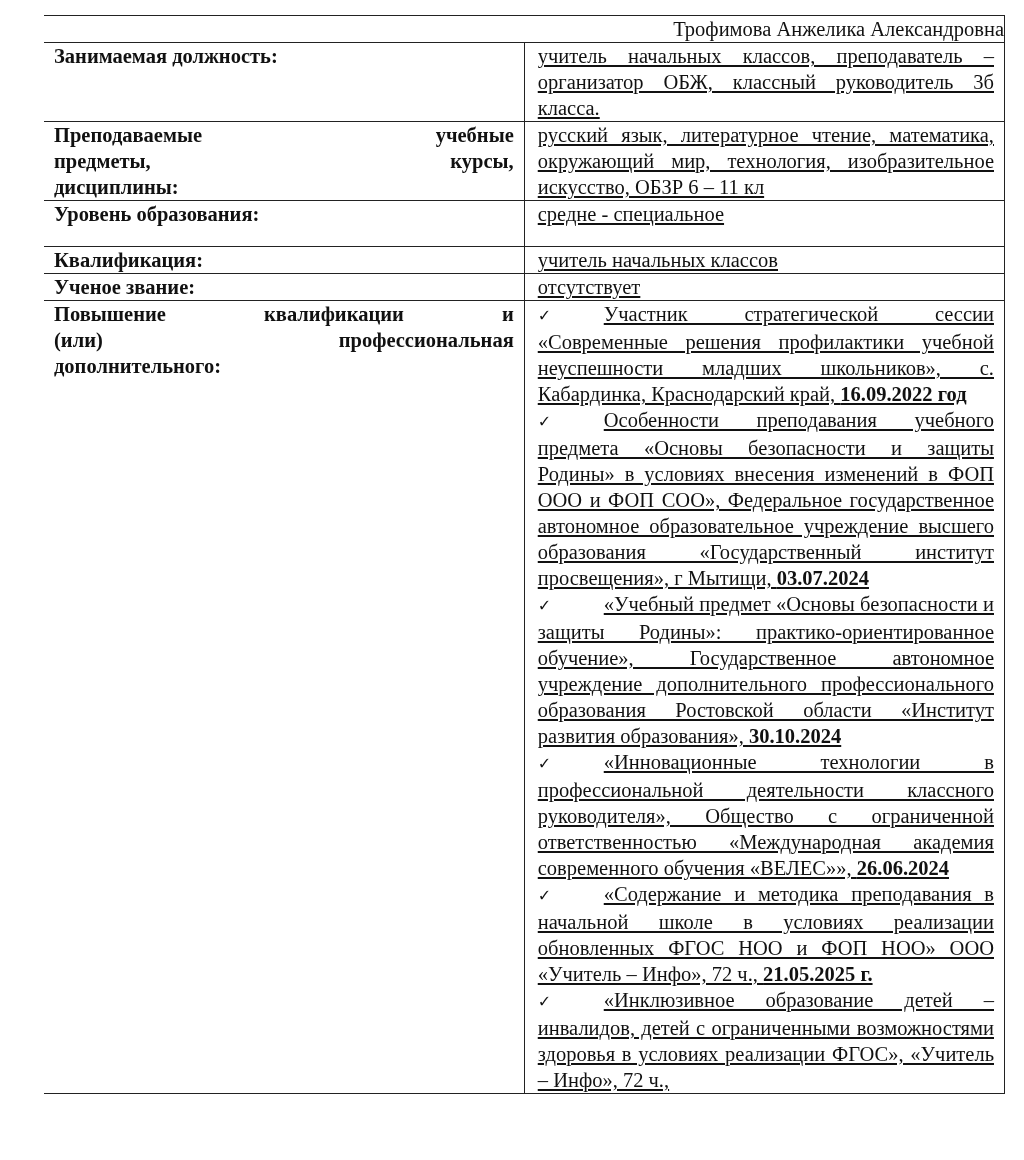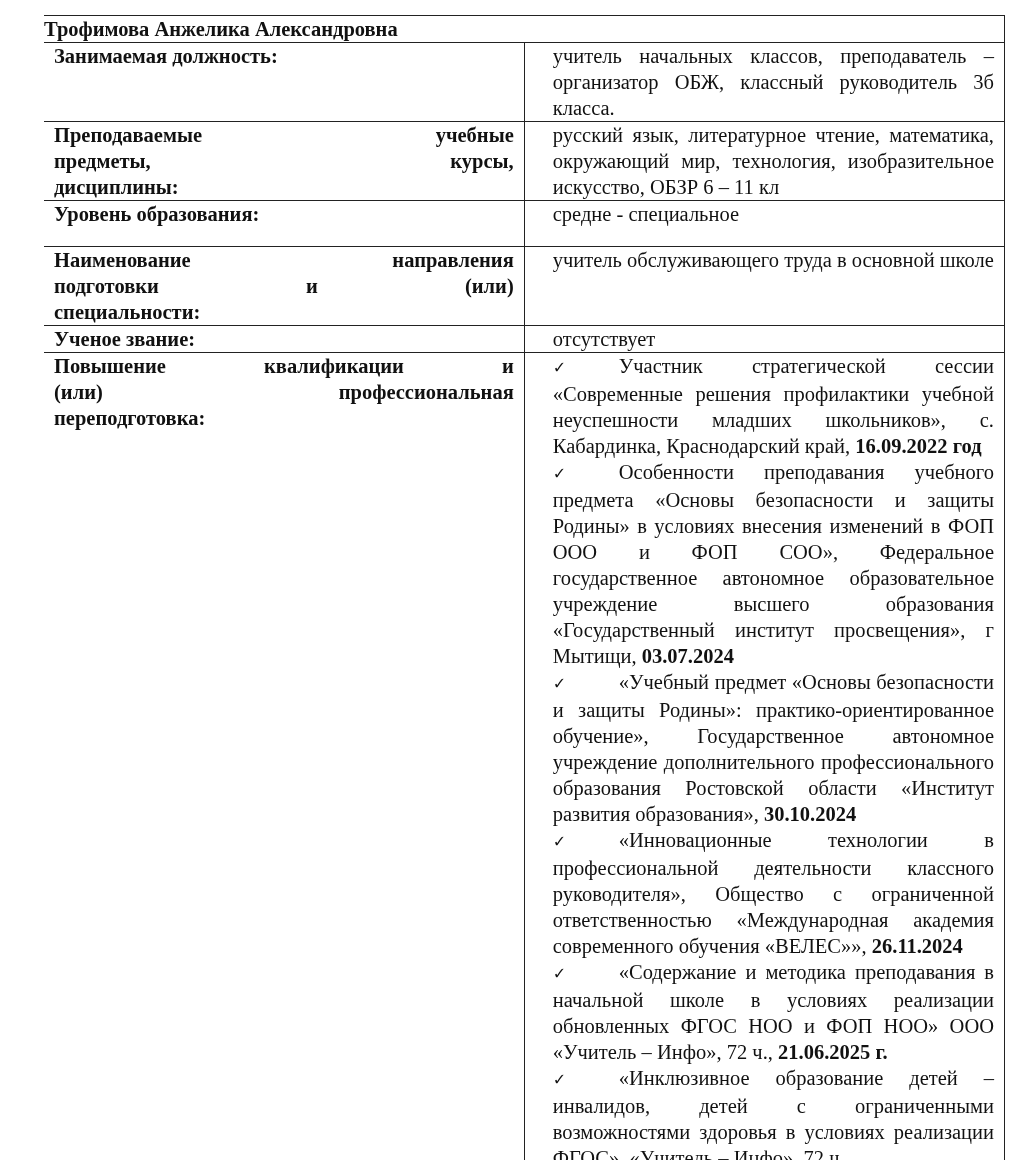--- a/index.html
+++ b/index.html
@@ -2,27 +2,27 @@
 <html><head>
 <meta charset="utf-8">
 <style>
   html, body { margin: 0; padding: 0; background: #ffffff; }
   body { width: 1024px; height: 1160px; position: relative; overflow: hidden;
          font-family: "Liberation Serif", serif; color: #111; }
   .doc { position: absolute; left: 44px; top: 15px; width: 961px; }
   table { border-collapse: collapse; width: 961px; table-layout: fixed; }
   td { vertical-align: top; font-size: 20.5px; line-height: 26px; padding: 0; }
   tr { border-top: 1.5px solid #222; border-bottom: 1.5px solid #222; }
-  .title-cell { text-align: left; font-weight: bold; height: 26px;
+  .title-cell { text-align: right; font-weight: normal; height: 26px;
                 border-right: 1.5px solid #222; }
   .lbl { width: 335px; font-weight: bold; text-align: justify;
          text-align-last: left; padding: 0 10px 0 10px;
          border-right: 1.5px solid #222; box-sizing: border-box; }
-  .val { padding: 0 10px 0 28px; text-align: justify; border-right: 1.5px solid #222;
-         font-family: "Liberation Sans Narrow", "Liberation Serif", serif; }
+  .val { padding: 0 10px 0 13px; text-align: justify; border-right: 1.5px solid #222;
+         font-family: "Liberation Sans Narrow", "Liberation Serif", serif; text-decoration: underline; }
   .val span.txt { font-family: "Liberation Serif", serif; }
   .lbl span { display: block; }
   .item { text-align: justify; text-align-last: left; }
   .check { display: inline-block; width: 66px; font-family: "DejaVu Sans", sans-serif; font-size: 16px; }
   .bold { font-weight: bold; }
   .r-title td { height: 26px; }
   .r1 td { height: 52px; margin-top: 36px; }
   .r2 td { height: 78px; }
   .r3 td { height: 45px; margin-top: 31px; }
   .r4 td { height: 26px; }
@@ -58,47 +58,43 @@
       <td class="val">
             <span class="txt item" style="display:block">русский язык, литературное чтение,  математика, окружающий мир, технология,  изобразительное искусство, ОБЗР 6 – 11 кл</span>
           </td>
     </tr>
 
     <tr class="r3">
       <td class="lbl">Уровень образования:</td>
       <td class="val"><span class="txt">средне - специальное</span></td>
     </tr>
 
+    <tr class="r4">
+      <td class="lbl">Квалификация:</td>
+      <td class="val"><span class="txt">учитель начальных классов</span></td>
+    </tr>
 
-    <tr class="r5">
-      <td class="lbl">
-        <span class="justify-line">Наименование направления</span>
-        <span class="justify-line">подготовки и (или)</span>
-        <span class="last-line">специальности:</span>
-      </td>
-      <td class="val"><span class="txt">учитель обслуживающего труда в основной школе</span></td>
-    </tr>
 
 
     <tr class="r7">
       <td class="lbl">Ученое звание:</td>
       <td class="val"><span class="txt">отсутствует</span></td>
     </tr>
 
     <tr class="r8">
       <td class="lbl">
         <span class="justify-line">Повышение квалификации и</span>
         <span class="justify-line">(или) профессиональная</span>
-        <span class="last-line">переподготовка:</span>
+        <span class="last-line">дополнительного:</span>
       </td>
       <td class="val">
         <div class="txt item"><span class="check">✓</span><span>Участник стратегической сессии «Современные решения профилактики учебной неуспешности младших школьников», с. Кабардинка, Краснодарский край, </span><span class="bold">16.09.2022 год</span></div>
         <div class="txt item"><span class="check">✓</span><span>Особенности преподавания учебного предмета «Основы безопасности и защиты Родины» в условиях внесения изменений в ФОП ООО и ФОП СОО», Федеральное государственное автономное образовательное учреждение высшего образования «Государственный институт просвещения», г Мытищи, </span><span class="bold">03.07.2024</span></div>
         <div class="txt item"><span class="check">✓</span><span>«Учебный предмет «Основы безопасности и защиты Родины»: практико-ориентированное обучение», Государственное автономное учреждение дополнительного профессионального образования Ростовской области «Институт развития образования», </span><span class="bold">30.10.2024</span></div>
-        <div class="txt item"><span class="check">✓</span><span>«Инновационные технологии в профессиональной деятельности классного руководителя», Общество с ограниченной ответственностью «Международная академия современного обучения «ВЕЛЕС»», </span><span class="bold">26.11.2024</span></div>
-        <div class="txt item"><span class="check">✓</span><span>«Содержание и методика преподавания в начальной школе в условиях реализации обновленных ФГОС НОО и ФОП НОО» ООО «Учитель – Инфо», 72 ч., </span><span class="bold">21.06.2025 г.</span></div>
+        <div class="txt item"><span class="check">✓</span><span>«Инновационные технологии в профессиональной деятельности классного руководителя», Общество с ограниченной ответственностью «Международная академия современного обучения «ВЕЛЕС»», </span><span class="bold">26.06.2024</span></div>
+        <div class="txt item"><span class="check">✓</span><span>«Содержание и методика преподавания в начальной школе в условиях реализации обновленных ФГОС НОО и ФОП НОО» ООО «Учитель – Инфо», 72 ч., </span><span class="bold">21.05.2025 г.</span></div>
         <div class="txt item"><span class="check">✓</span><span>«Инклюзивное образование детей – инвалидов, детей с ограниченными возможностями здоровья в условиях реализации ФГОС», «Учитель – Инфо», 72 ч., </span></div>
       </td>
     </tr>
 
   </tbody>
     </table>
 </div>
 
 </body></html>

